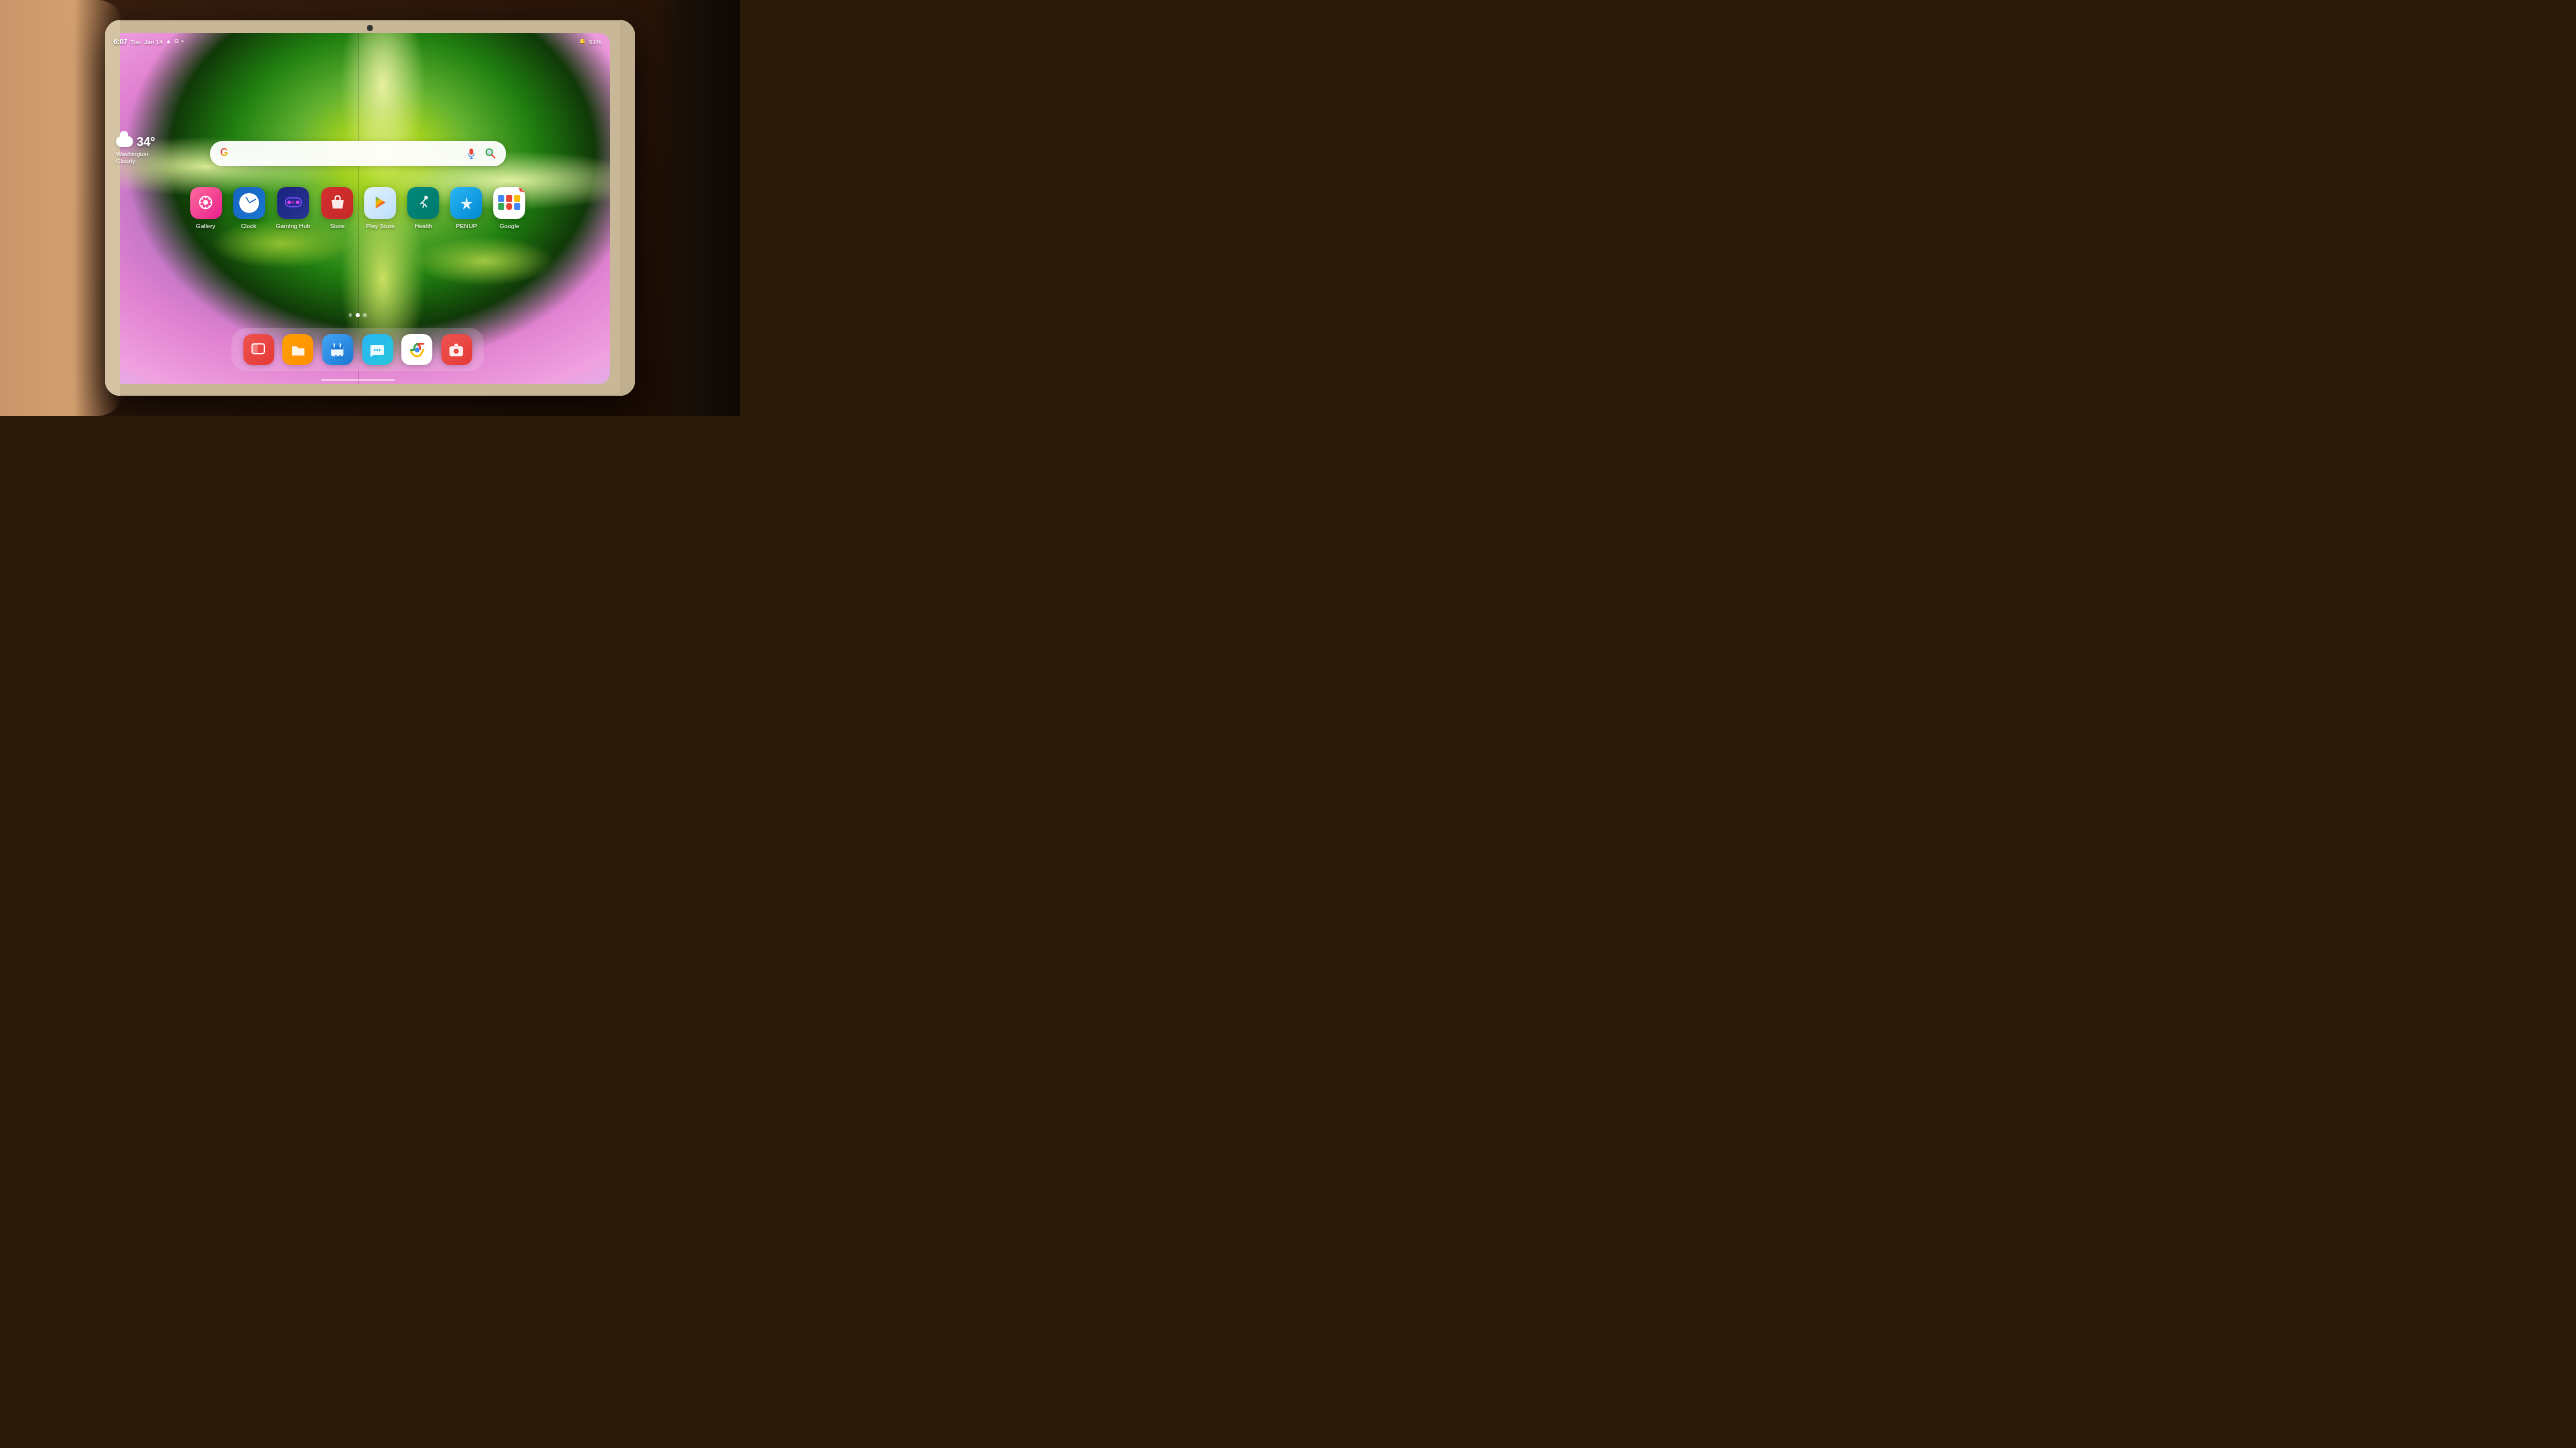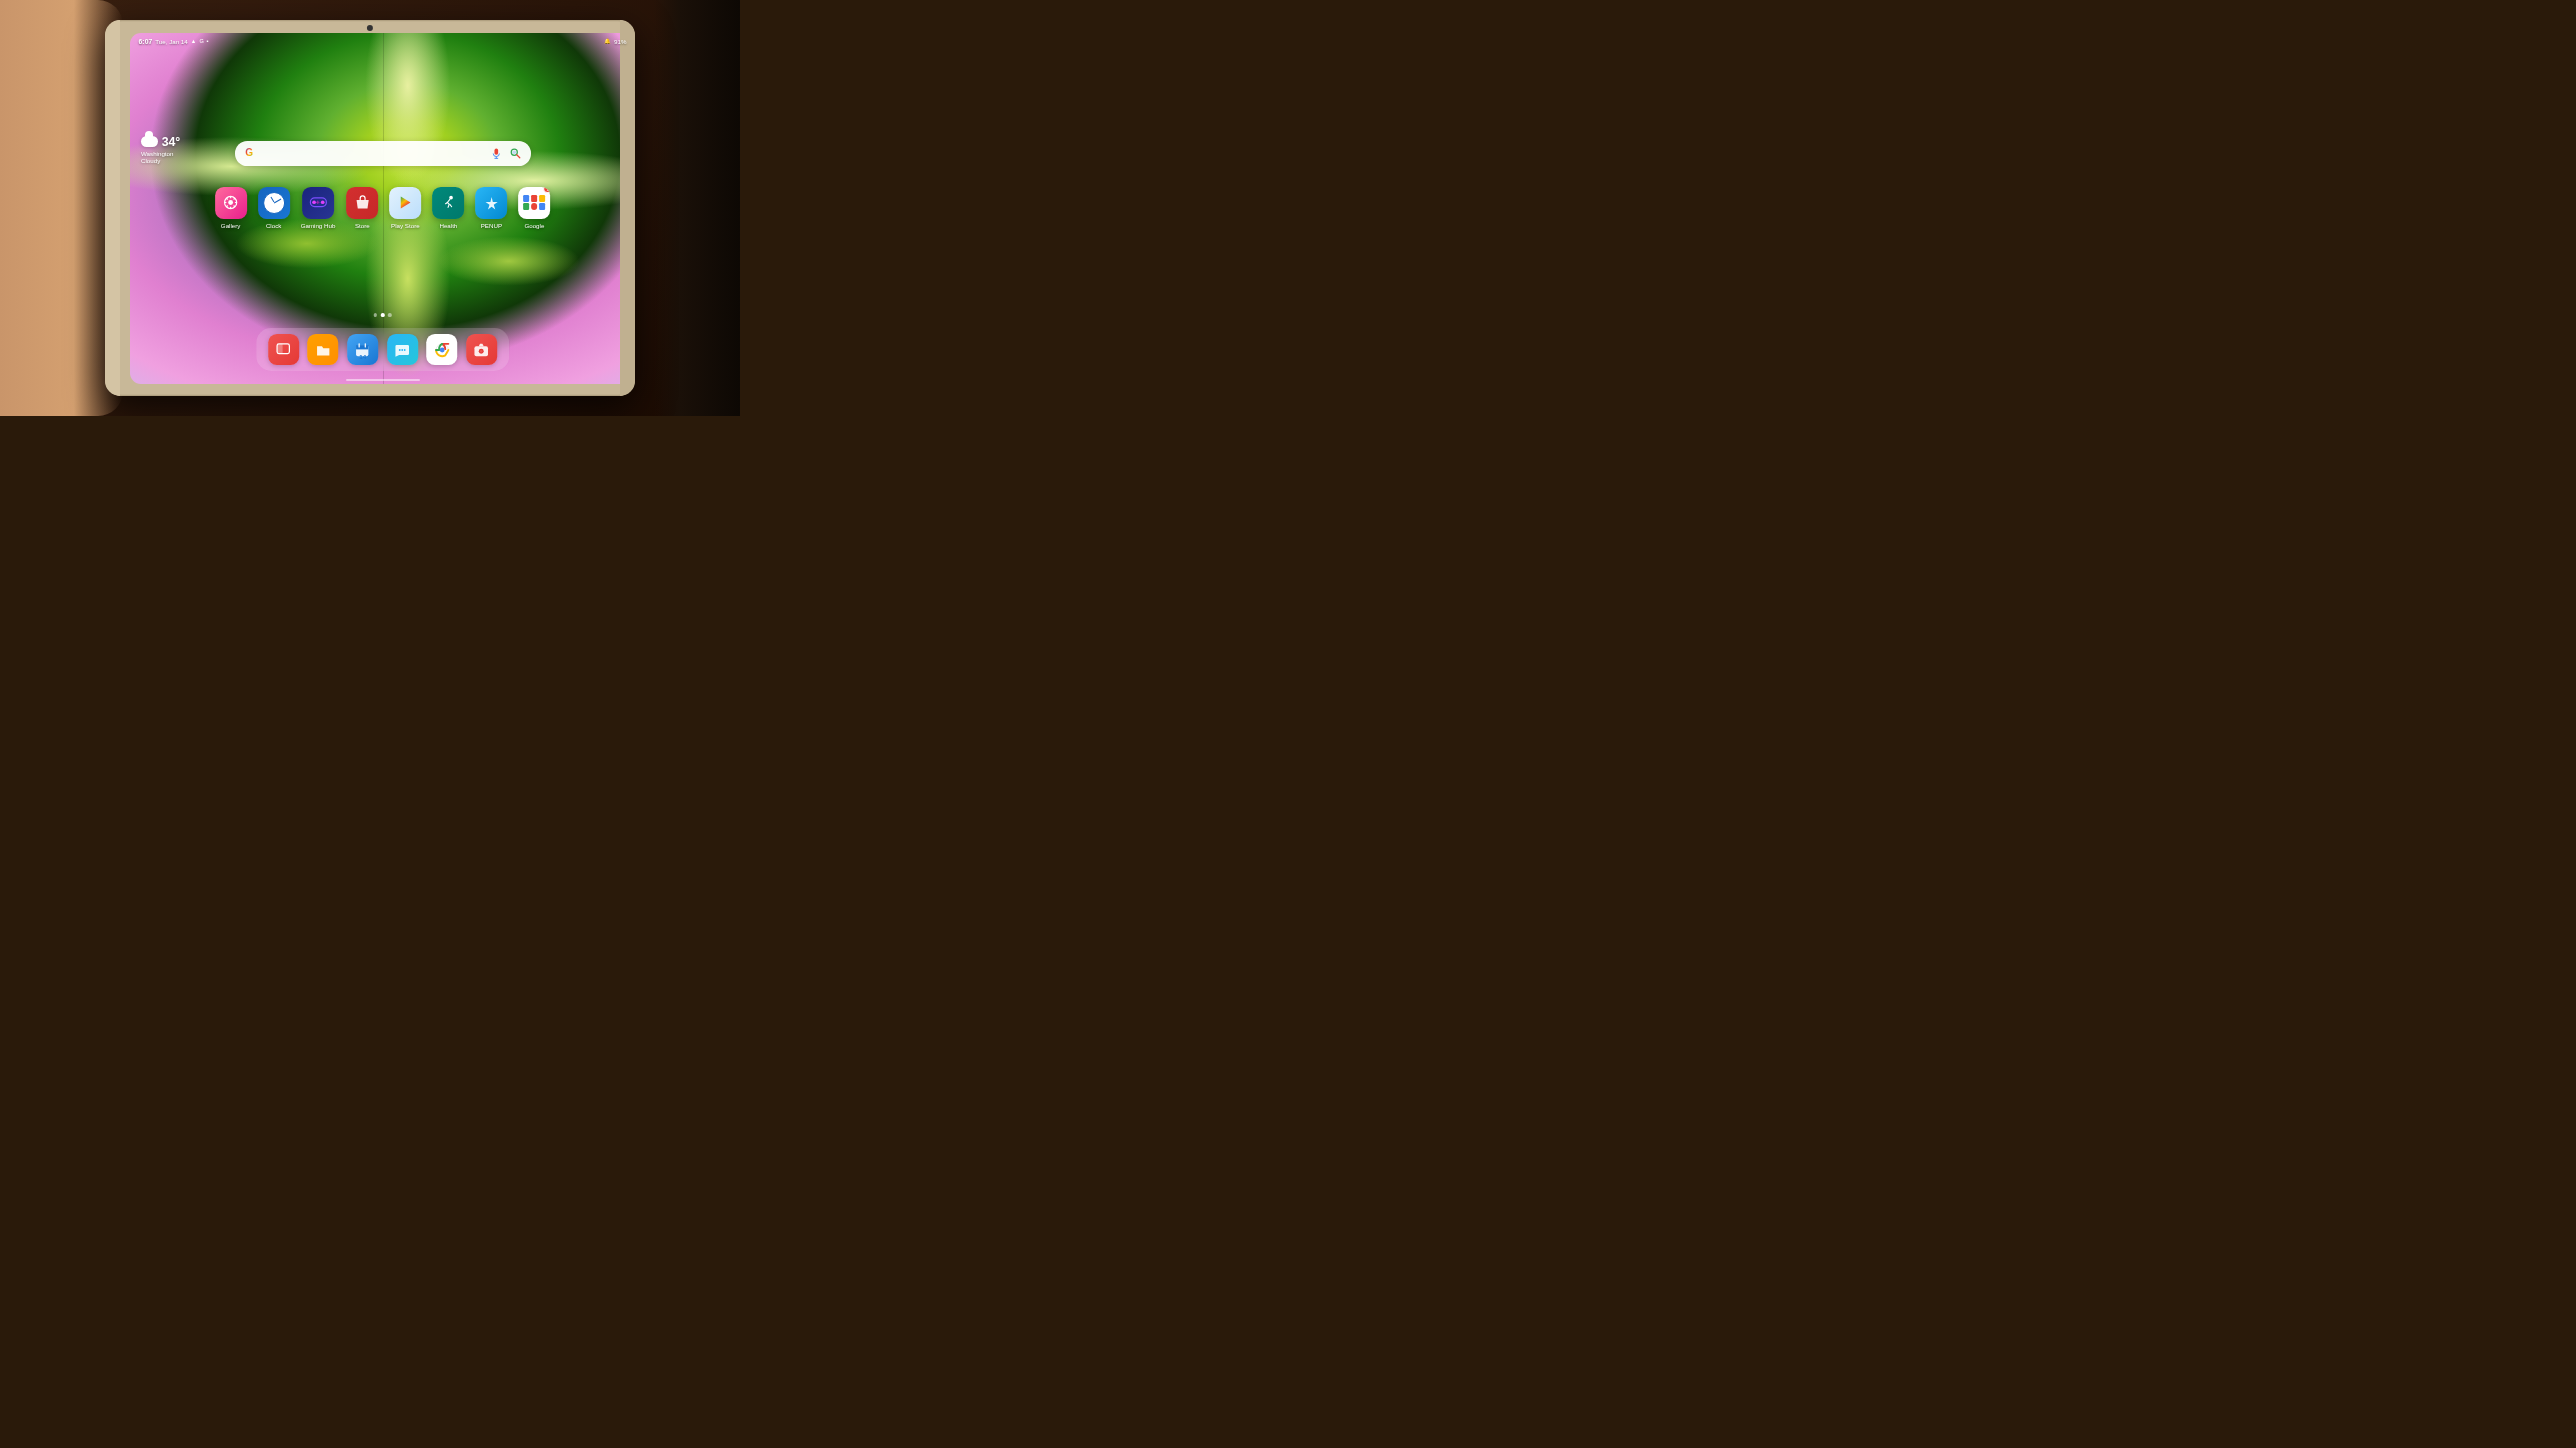--- a/index.html
+++ b/index.html
@@ -40,21 +40,21 @@
     .tablet-frame {
       position: relative;
       width: 530px;
       height: 376px;
       background: #c8b898;
       border-radius: 17px;
       box-shadow: 0 12.3px 37px rgba(0,0,0,0.7), inset 0 0 0 1.2px #b0a080;
       z-index: 5;
       display: flex;
       align-items: center;
-      justify-content: flex-end;
+      justify-content: flex-start;
     }
 
     
     .tablet-frame::before {
       content: '';
       position: absolute;
       top: 5px;
       left: 50%;
       transform: translateX(-50%);
       width: 6.2px;

